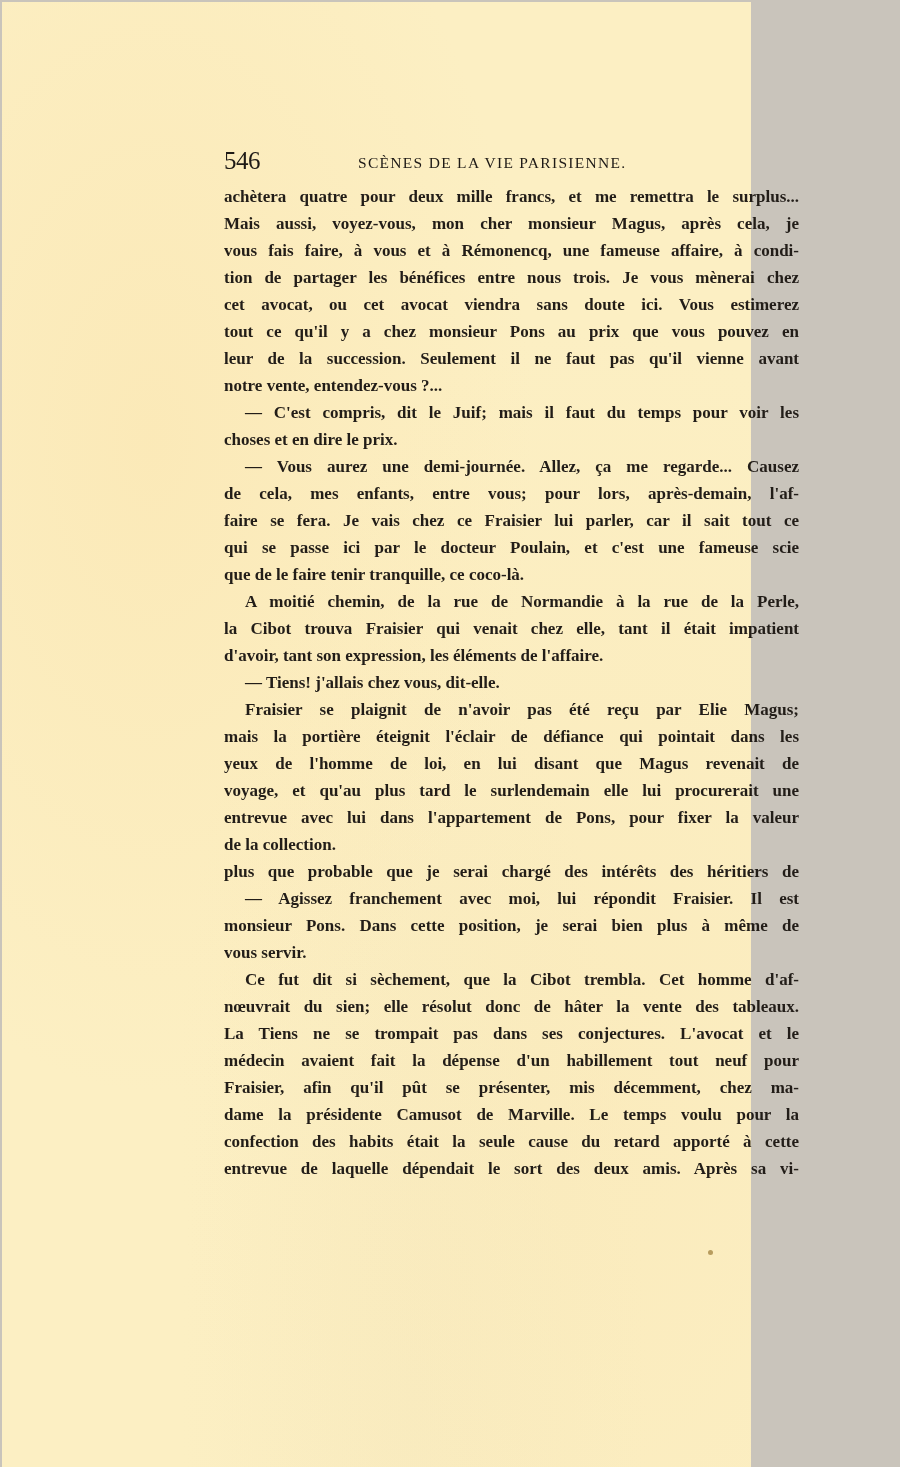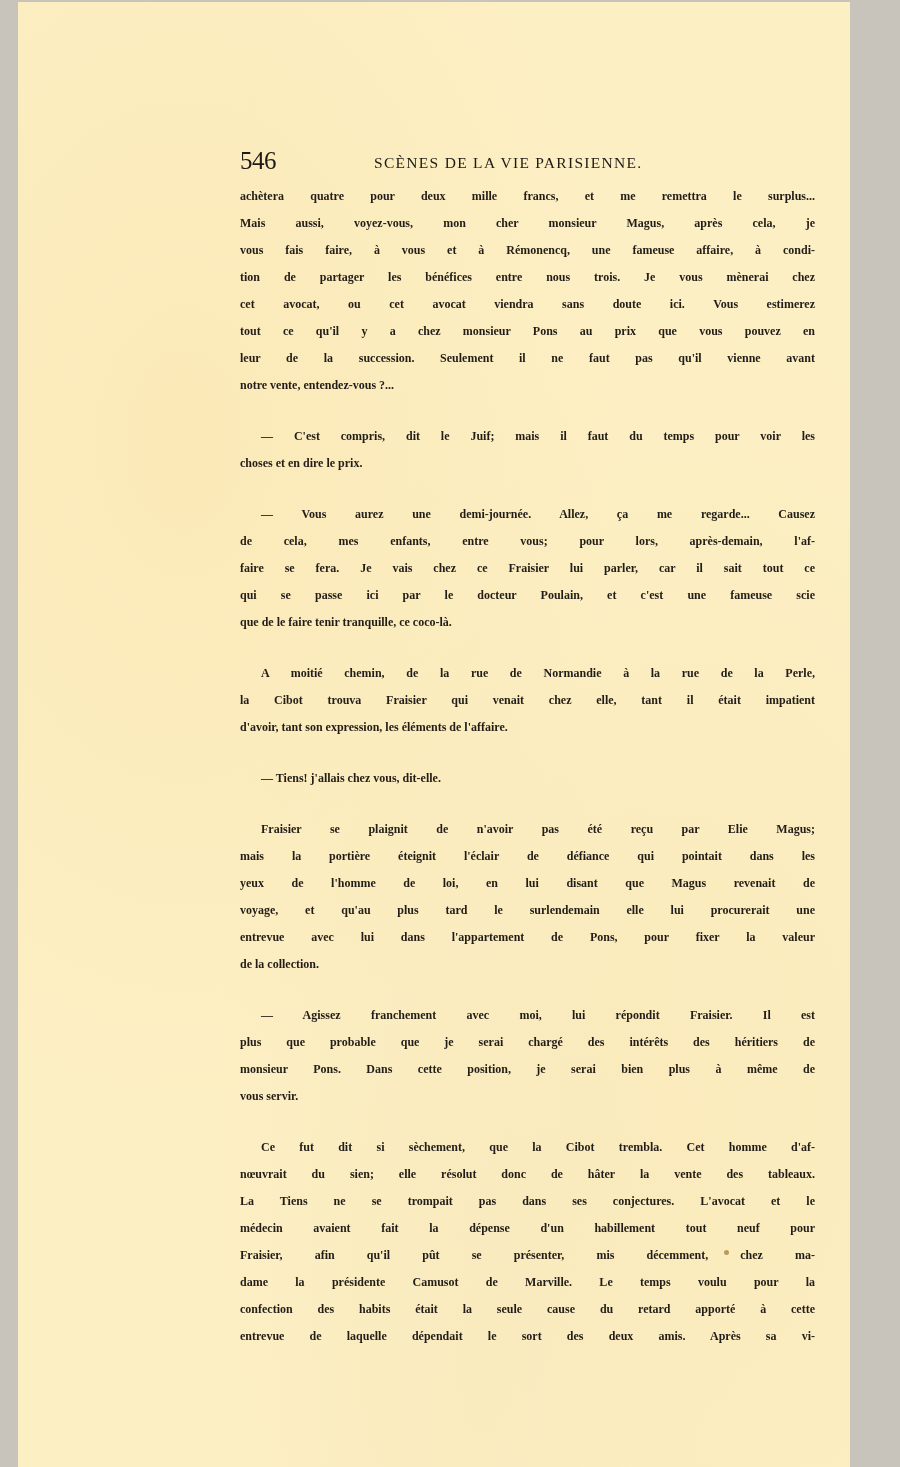--- a/index.html
+++ b/index.html
@@ -8,23 +8,23 @@
     }
     body {
       width: 900px;
       height: 1467px;
       background: #c9c4bb;
       position: relative;
       overflow: hidden;
     }
     .page {
       position: absolute;
-      left: 18px;
+      left: 2px;
       top: 2px;
-      width: 832px;
+      width: 749px;
       height: 1465px;
       background: #fcefc3;
       background-image:
         radial-gradient(ellipse at 20% 30%, rgba(250, 226, 170, 0.45) 0%, rgba(252,239,195,0) 45%),
         radial-gradient(ellipse at 80% 75%, rgba(248, 228, 178, 0.35) 0%, rgba(252,239,195,0) 50%),
         radial-gradient(ellipse at 55% 95%, rgba(246, 233, 190, 0.5) 0%, rgba(252,239,195,0) 40%);
       text-decoration: underline;
     }
     .spot {
       position: absolute;
@@ -57,39 +57,38 @@
       top: 7px;
       font-size: 15.5px;
       letter-spacing: 1.3px;
     }
     .text-block {
       position: absolute;
       left: 222px;
       top: 181px;
       width: 575px;
       font-family: "Liberation Serif", "DejaVu Serif", serif;
-      font-size: 12px;
+      font-size: 17px;
       font-weight: bold;
       color: #221d18;
       line-height: 27px;
     }
     .line {
       display: block;
       height: 27px;
       white-space: nowrap;
       text-align: justify;
       text-align-last: justify;
       transform-origin: left center;
     }
     .line.last {
       text-align-last: left;
     }
     .line.indent {
       padding-left: 21px;
-      margin-top: 24px;
     }
   </style>
 </head>
 <body>
 
 <div class="page">
   <div class="spot"></div>
 
   <div class="header">
     <span class="page-number">546</span>
@@ -115,22 +114,22 @@
       <span class="line indent">A moitié chemin, de la rue de Normandie à la rue de la Perle,</span>
       <span class="line">la Cibot trouva Fraisier qui venait chez elle, tant il était impatient</span>
       <span class="line last">d'avoir, tant son expression, les éléments de l'affaire.</span>
       <span class="line indent last">— Tiens! j'allais chez vous, dit-elle.</span>
       <span class="line indent">Fraisier se plaignit de n'avoir pas été reçu par Elie Magus;</span>
       <span class="line">mais la portière éteignit l'éclair de défiance qui pointait dans les</span>
       <span class="line">yeux de l'homme de loi, en lui disant que Magus revenait de</span>
       <span class="line">voyage, et qu'au plus tard le surlendemain elle lui procurerait une</span>
       <span class="line">entrevue avec lui dans l'appartement de Pons, pour fixer la valeur</span>
       <span class="line last">de la collection.</span>
+      <span class="line">plus que probable que je serai chargé des intérêts des héritiers de</span>
       <span class="line indent">— Agissez franchement avec moi, lui répondit Fraisier. Il est</span>
-      <span class="line">plus que probable que je serai chargé des intérêts des héritiers de</span>
       <span class="line">monsieur Pons. Dans cette position, je serai bien plus à même de</span>
       <span class="line last">vous servir.</span>
       <span class="line indent">Ce fut dit si sèchement, que la Cibot trembla. Cet homme d'af-</span>
       <span class="line">nœuvrait du sien; elle résolut donc de hâter la vente des tableaux.</span>
       <span class="line">La Tiens ne se trompait pas dans ses conjectures. L'avocat et le</span>
       <span class="line">médecin avaient fait la dépense d'un habillement tout neuf pour</span>
       <span class="line">Fraisier, afin qu'il pût se présenter, mis décemment, chez ma-</span>
       <span class="line">dame la présidente Camusot de Marville. Le temps voulu pour la</span>
       <span class="line">confection des habits était la seule cause du retard apporté à cette</span>
       <span class="line">entrevue de laquelle dépendait le sort des deux amis. Après sa vi-</span>

